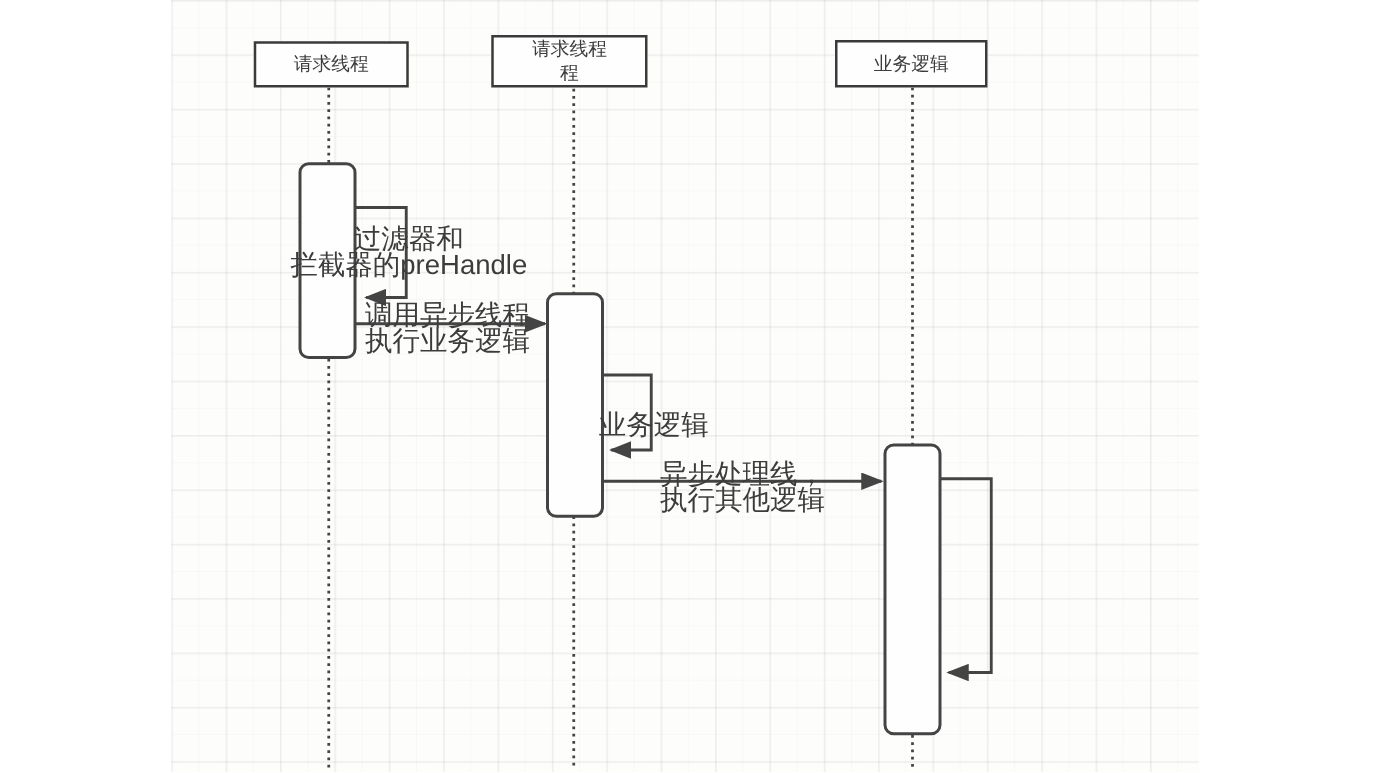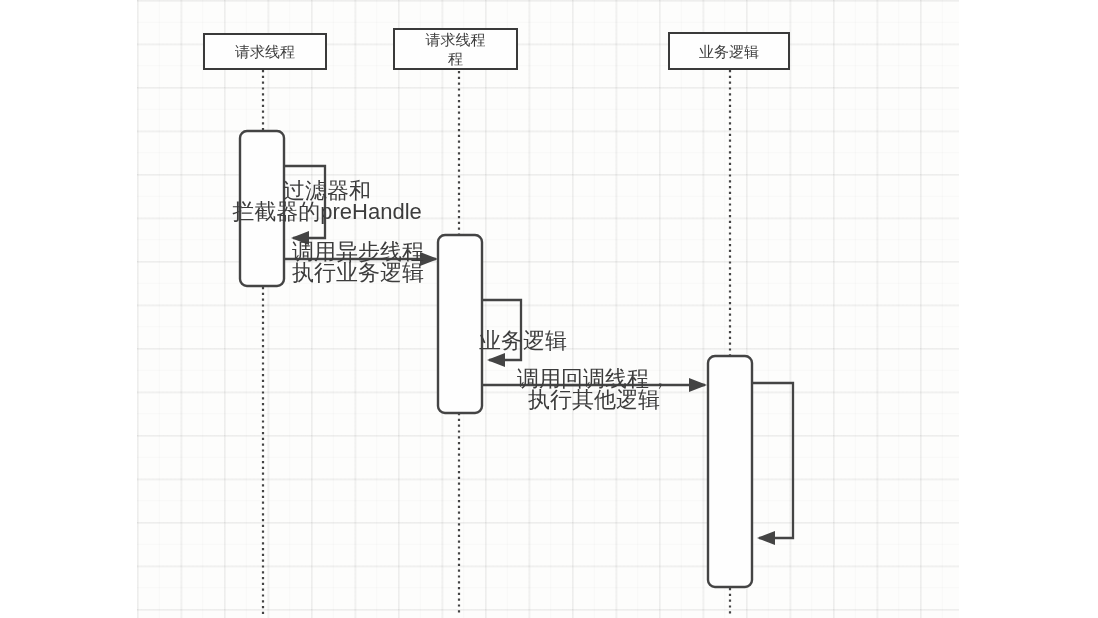--- a/index.html
+++ b/index.html
@@ -152,17 +152,17 @@
   <div class="participant p1">请求线程</div>
   <div class="participant p2">请求线程
 程</div>
   <div class="participant p3">业务逻辑</div>
 
   <div class="msg-label m1">过滤器和
 拦截器的preHandle</div>
   <div class="msg-label m2">调用异步线程
 执行业务逻辑</div>
   <div class="msg-label m3">业务逻辑</div>
-  <div class="msg-label m4">调用回调线程，
+  <div class="msg-label m4">异步处理线，
 执行其他逻辑</div>
 
 
 </div>
 
 </body></html>

